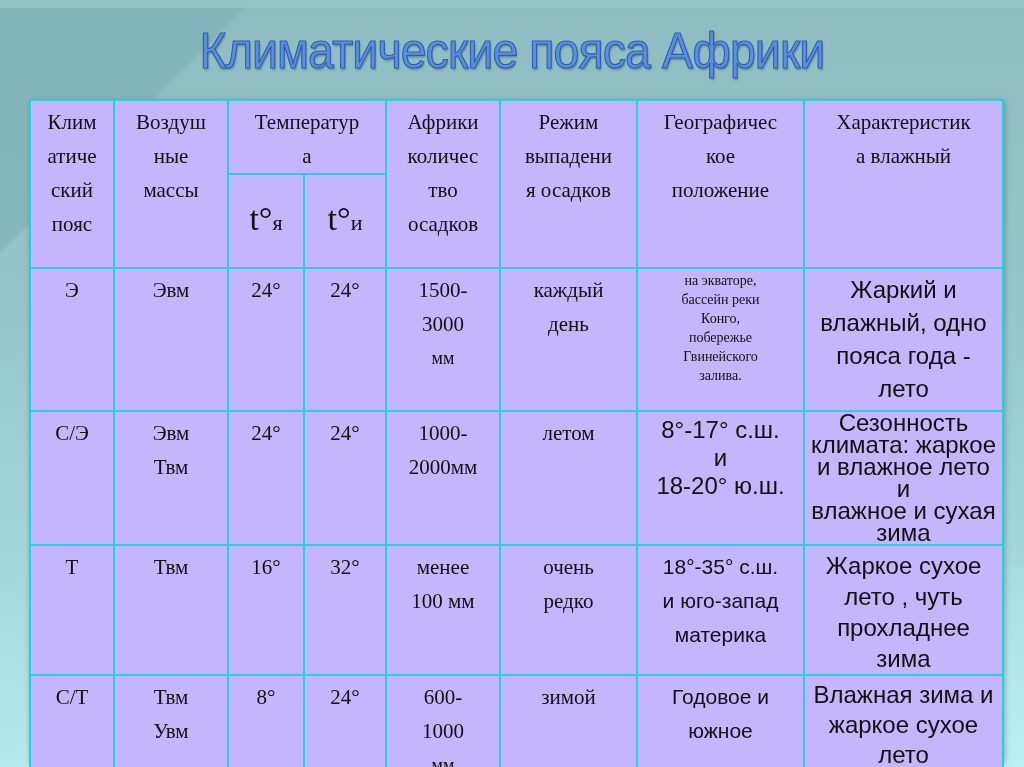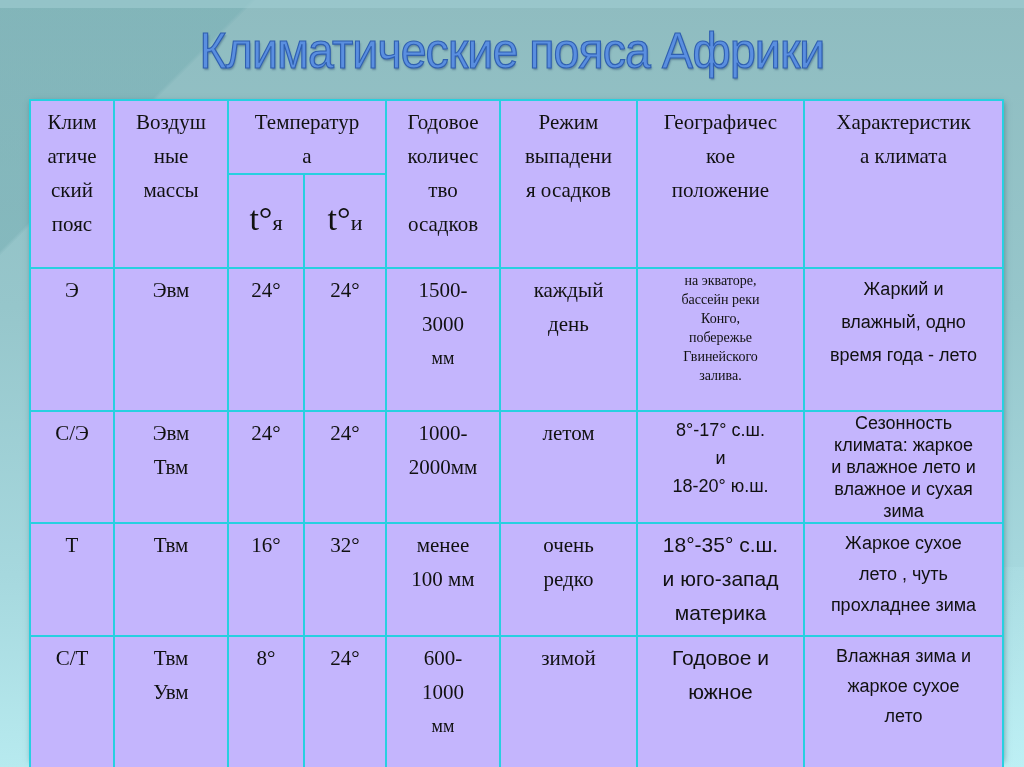--- a/index.html
+++ b/index.html
@@ -41,21 +41,21 @@
   }
   td, th {
     border:2px solid #27d0e0; vertical-align:top; text-align:center;
     font-weight:normal; color:#111; padding:4px 3px 0 3px;
     font-family:"Liberation Serif", serif; font-size:21px; line-height:34px;
     overflow:hidden;
   }
   th { font-size:21px; line-height:34px; }
   .tsub { font-size:34px; line-height:72px; padding-top:8px; }
   .tsub .sub { font-size:22px; }
-  .sans { font-family:"Liberation Sans", sans-serif; font-size:18px; line-height:27px; }
+  .sans { font-family:"Liberation Sans", sans-serif; font-size:24px; line-height:27px; }
   .sans-lg { font-family:"Liberation Sans", sans-serif; font-size:21px; line-height:34px; }
   .geo1 { font-size:14px; line-height:19px; padding-top:2px; }
   .cell-line { display:block; }
   .small-mm { font-size:18px; }
 </style>
 </head>
 <body>
 
 <div class="diag-light"></div>
 <div class="diag-br"></div>
@@ -86,38 +86,38 @@
     <th rowspan="2">
       <span class="cell-line">Воздуш</span>
       <span class="cell-line">ные</span>
       <span class="cell-line">массы</span>
     </th>
     <th colspan="2">
       <span class="cell-line">Температур</span>
       <span class="cell-line">а</span>
     </th>
     <th rowspan="2">
-      <span class="cell-line">Годовое</span>
+      <span class="cell-line">Африки</span>
       <span class="cell-line">количес</span>
       <span class="cell-line">тво</span>
       <span class="cell-line">осадков</span>
     </th>
     <th rowspan="2">
       <span class="cell-line">Режим</span>
       <span class="cell-line">выпадени</span>
       <span class="cell-line">я осадков</span>
     </th>
     <th rowspan="2">
       <span class="cell-line">Географичес</span>
       <span class="cell-line">кое</span>
       <span class="cell-line">положение</span>
     </th>
     <th rowspan="2">
       <span class="cell-line">Характеристик</span>
-      <span class="cell-line">а климата</span>
+      <span class="cell-line">а влажный</span>
     </th>
   </tr>
   <tr style="height:94px">
     <th class="tsub"><span>t°</span><span class="sub">я</span></th>
     <th class="tsub"><span>t°</span><span class="sub">и</span></th>
   </tr>
 
   <tr style="height:143px">
     <td>Э</td>
     <td>
@@ -138,21 +138,21 @@
       <span class="cell-line">на экваторе,</span>
       <span class="cell-line">бассейн реки</span>
       <span class="cell-line">Конго,</span>
       <span class="cell-line">побережье</span>
       <span class="cell-line">Гвинейского</span>
       <span class="cell-line">залива.</span>
     </td>
     <td class="sans" style="line-height:33px;">
       <span class="cell-line">Жаркий и</span>
       <span class="cell-line">влажный, одно</span>
-      <span class="cell-line">время года - лето</span>
+      <span class="cell-line">пояса года - лето</span>
     </td>
   </tr>
 
   <tr style="height:96px">
     <td>С/Э</td>
     <td>
       <span class="cell-line">Эвм</span>
       <span class="cell-line">Твм</span>
     </td>
     <td>24°</td>

